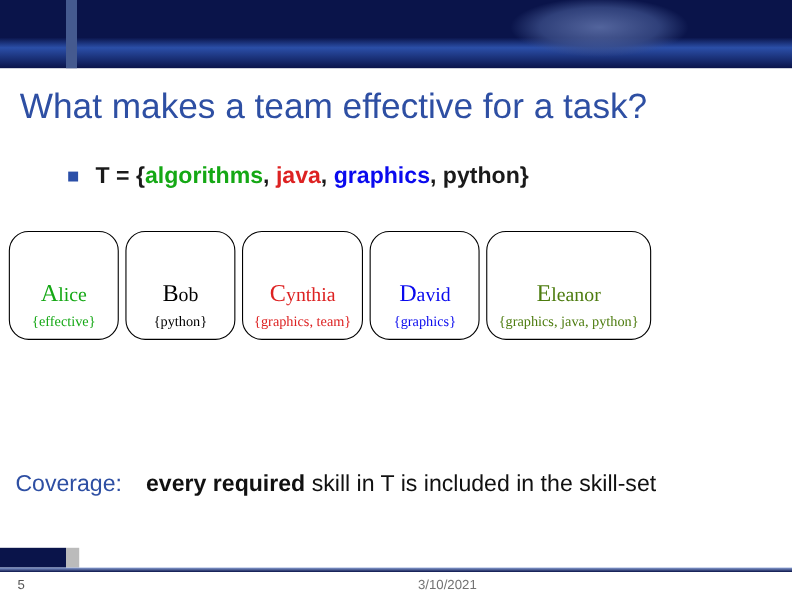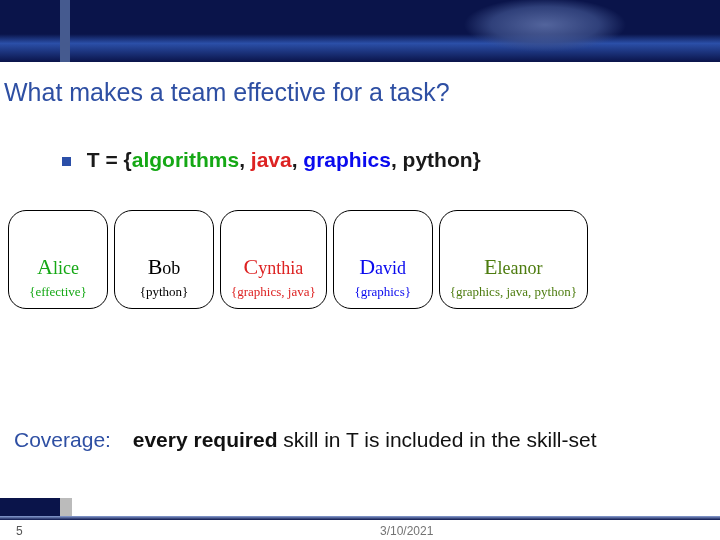--- a/index.html
+++ b/index.html
@@ -19,22 +19,22 @@
     content: "";
     position: absolute; top: 0; left: 60px; width: 10px; height: 62px;
     background: #455a8f;
   }
   .topbar-blur {
     position: absolute; top: 0; left: 460px; width: 170px; height: 62px;
     background: radial-gradient(ellipse 90px 30px at 50% 40%, #6b7fb8 0%, #3c4f8a 60%, transparent 90%);
     opacity: 0.75;
   }
   .title {
-    position: absolute; top: 78px; left: 4px;
-    font-size: 25px; color: #2e4fa3;
+    position: absolute; top: 78px; left: 18px;
+    font-size: 32px; color: #2e4fa3;
   }
   .t-line {
     position: absolute; top: 148px; left: 62px;
     font-size: 21px; font-weight: 700; color: #1a1a1a;
   }
   .bullet {
     display: inline-block; width: 9px; height: 9px;
     background: #2b4fa8; margin-right: 10px; vertical-align: 1px;
   }
   .t-line .g  { color: #15a815; }
@@ -114,21 +114,21 @@
   <div class="card c0">
     <div class="card-name"><span class="first">A</span><span>lice</span></div>
     <div class="card-skills">{effective}</div>
   </div>
   <div class="card c1">
     <div class="card-name"><span class="first">B</span><span>ob</span></div>
     <div class="card-skills">{python}</div>
   </div>
   <div class="card c2">
     <div class="card-name"><span class="first">C</span><span>ynthia</span></div>
-    <div class="card-skills">{graphics, java}</div>
+    <div class="card-skills">{graphics, team}</div>
   </div>
   <div class="card c3">
     <div class="card-name"><span class="first">D</span><span>avid</span></div>
     <div class="card-skills">{graphics}</div>
   </div>
   <div class="card c4">
     <div class="card-name"><span class="first">E</span><span>leanor</span></div>
     <div class="card-skills">{graphics, java, python}</div>
   </div>
 </div>

